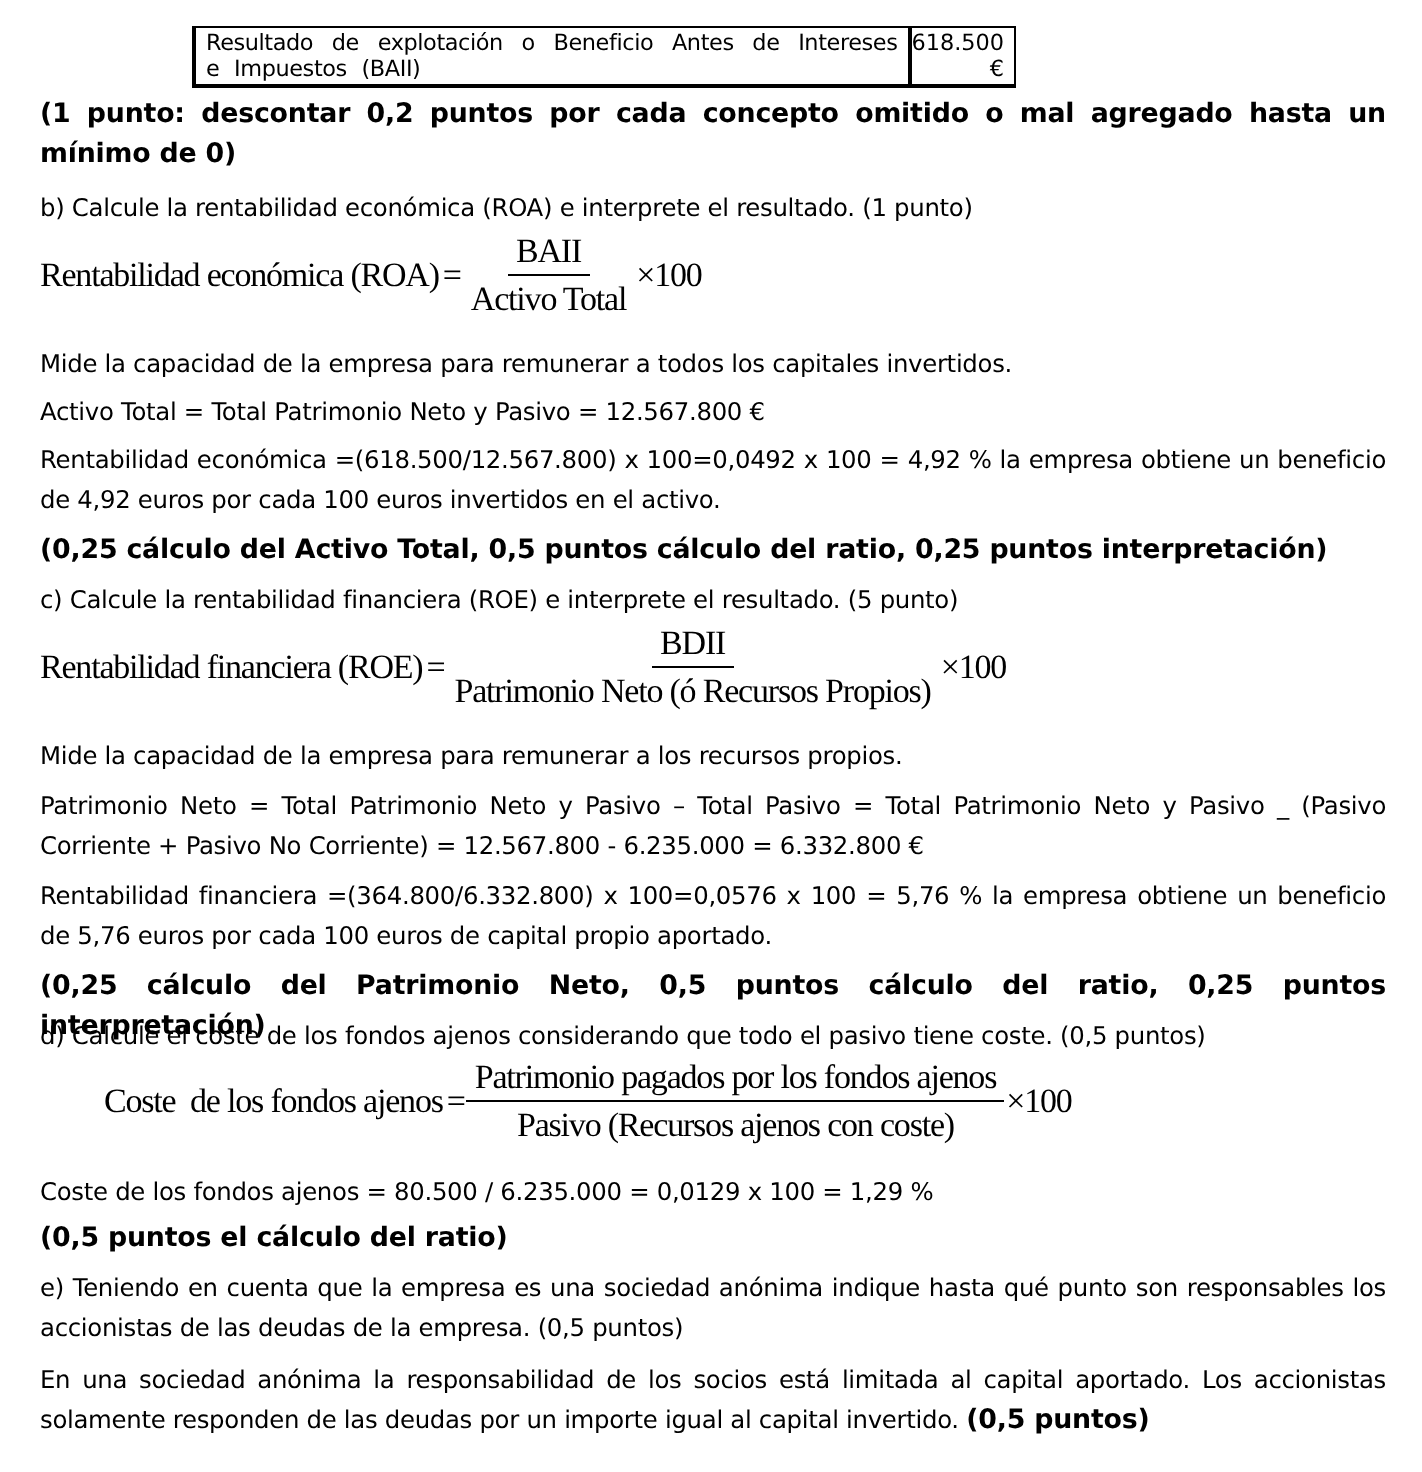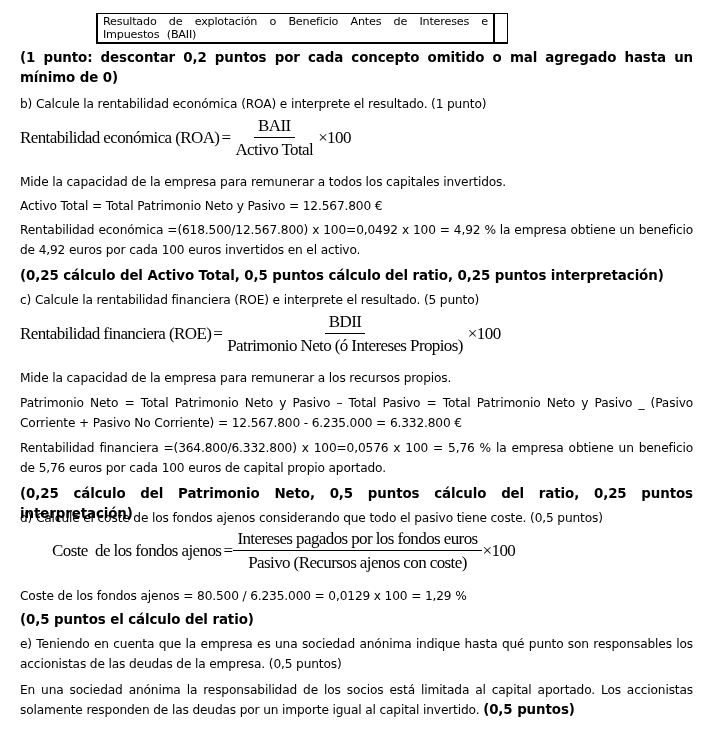--- a/index.html
+++ b/index.html
@@ -89,20 +89,21 @@
       line-height: 19px;
       white-space: nowrap;
     }
     .formula .mul { margin-left: 1px; white-space: nowrap; }
   </style>
 </head>
 <body>
 
 <div class="tbl">
   <div class="c1">Resultado de explotación o Beneficio Antes de Intereses e Impuestos (BAII)</div>
+  <div class="c2">618.500 €</div>
 </div>
 
 <div class="p b just-last" style="top:48px;">(1 punto: descontar 0,2 puntos por cada concepto omitido o mal agregado hasta un mínimo de 0)</div>
 
 <div class="p just-last" style="top:94px;">b) Calcule la rentabilidad económica (ROA)  e interprete el resultado. (1 punto)</div>
 
 <div class="formula" style="top:116px;">
   <span class="lhs">Rentabilidad económica (ROA)</span>
   <span class="eq">=</span>
   <span class="frac">
@@ -117,37 +118,37 @@
 <div class="p just-last" style="top:220px;">Rentabilidad económica =(618.500/12.567.800) x 100=0,0492 x 100 = 4,92 % la empresa obtiene un beneficio de 4,92 euros por cada 100 euros invertidos en el activo.</div>
 <div class="p b just-last" style="top:266px;">(0,25 cálculo del Activo Total, 0,5 puntos cálculo del ratio, 0,25 puntos interpretación)</div>
 
 <div class="p just-last" style="top:290px;">c) Calcule la rentabilidad financiera (ROE)  e interprete el resultado. (5 punto)</div>
 
 <div class="formula" style="top:312px;">
   <span class="lhs">Rentabilidad financiera (ROE)</span>
   <span class="eq">=</span>
   <span class="frac">
     <span class="num">BDII</span>
-    <span class="den">Patrimonio Neto (ó Intereses Propios)</span>
+    <span class="den">Patrimonio Neto (ó Recursos Propios)</span>
   </span>
   <span class="mul">×100</span>
 </div>
 
 <div class="p just-last" style="top:368px;">Mide la capacidad de la empresa para remunerar a los recursos propios.</div>
 <div class="p just-last" style="top:393px;">Patrimonio Neto = Total Patrimonio Neto y Pasivo – Total Pasivo = Total Patrimonio Neto y Pasivo _ (Pasivo Corriente + Pasivo No Corriente) = 12.567.800 - 6.235.000 = 6.332.800 €</div>
 <div class="p just-last" style="top:438px;">Rentabilidad financiera =(364.800/6.332.800) x 100=0,0576 x 100 = 5,76 % la empresa obtiene un beneficio de 5,76 euros por cada 100 euros de capital propio aportado.</div>
 <div class="p b just-last" style="top:484px;">(0,25 cálculo del Patrimonio Neto, 0,5 puntos cálculo del ratio, 0,25 puntos interpretación)</div>
 
 <div class="p just-last" style="top:508px;">d) Calcule el coste de los fondos ajenos considerando que todo el pasivo tiene coste. (0,5 puntos)</div>
 
 <div class="formula" style="top:529px;margin-left:32px;">
   <span class="lhs" style="white-space:pre;">Coste  de los fondos ajenos</span>
   <span class="eq">=</span>
   <span class="frac">
-    <span class="num">Intereses pagados por los fondos euros</span>
+    <span class="num">Patrimonio pagados por los fondos ajenos</span>
     <span class="den">Pasivo (Recursos ajenos con coste)</span>
   </span>
   <span class="mul">×100</span>
 </div>
 
 <div class="p just-last" style="top:586px;">Coste de los fondos ajenos = 80.500 / 6.235.000 = 0,0129 x 100 = 1,29 %</div>
 <div class="p b just-last" style="top:610px;">(0,5 puntos el cálculo del ratio)</div>
 
 <div class="p just-last" style="top:634px;">e) Teniendo en cuenta que la empresa es una sociedad anónima indique hasta qué punto son responsables los accionistas de las deudas de la empresa. (0,5 puntos)</div>
 <div class="p just-last" style="top:680px;">

